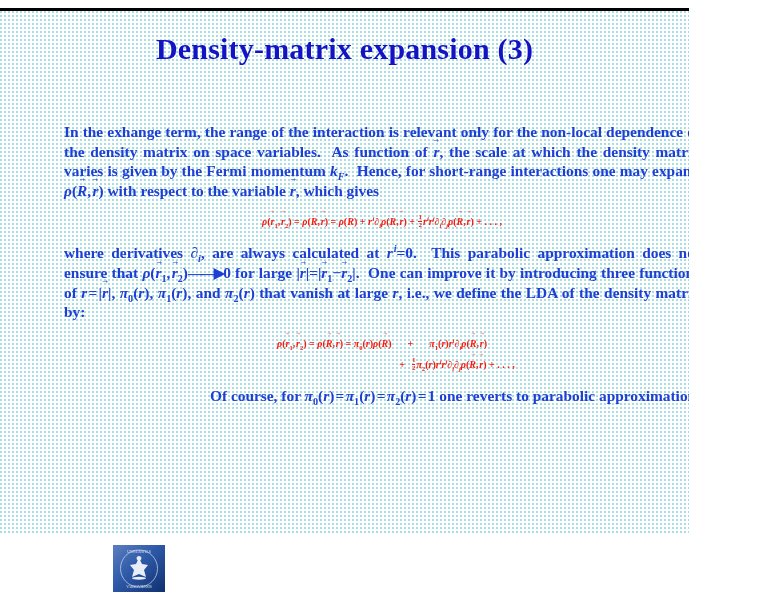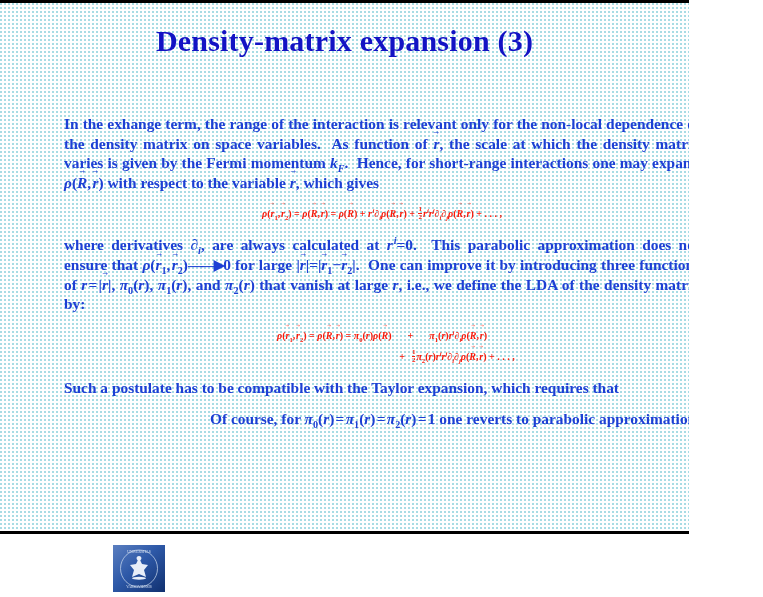--- a/index.html
+++ b/index.html
@@ -16,21 +16,21 @@
   
   #slide {
     position: absolute;
     left: 0; top: 0;
     width: 763px; height: 597px;
     background: #ffffff;
   }
 
   #content-area {
     position: absolute;
-    left: 0; top: 0;
+    left: 0; top: 8px;
     width: 689px;
     height: 534px;
     box-sizing: border-box;
     border-top: 3px solid #000000;
     border-bottom: 3px solid #000000;
     background-color: #ffffff;
     
     background-image:
       radial-gradient(circle at 1px 1px, #a9dce4 0.9px, rgba(255,255,255,0) 1.1px);
     background-size: 4px 4px;
@@ -169,21 +169,20 @@
 
       <div class="eq"><i>ρ</i>(<span class="vec"><i>r</i></span><sub>1</sub>, <span class="vec"><i>r</i></span><sub>2</sub>) = <i>ρ</i>(<span class="vec"><i>R</i></span>, <span class="vec"><i>r</i></span>) = <i>ρ</i>(<span class="vec"><i>R</i></span>) + <i>r</i><sup> <i>i</i></sup><i>∂<sub>i</sub>ρ</i>(<span class="vec"><i>R</i></span>, <span class="vec"><i>r</i></span>) + <span class="frac"><span class="num">1</span><span class="den">2</span></span><i>r</i><sup><i>i</i></sup><i>r</i><sup><i>j</i></sup><i>∂<sub>i</sub>∂<sub>j</sub>ρ</i>(<span class="vec"><i>R</i></span>, <span class="vec"><i>r</i></span>) + . . . ,</div>
 
       <p class="para">where derivatives <i>∂<sub>i</sub></i>, are always calculated at <i>r</i><sup> <i>i</i></sup>=0.&nbsp; This parabolic approximation does not ensure that <i>ρ</i>(<span class="vec"><i>r</i></span><sub>1</sub>, <span class="vec"><i>r</i></span><sub>2</sub>)<span class="arrow-long">——▶</span>0 for large |<span class="vec"><i>r</i></span>|=|<span class="vec"><i>r</i></span><sub>1</sub>−<span class="vec"><i>r</i></span><sub>2</sub>|.&nbsp; One can improve it by introducing three functions of <i>r</i> = |<span class="vec"><i>r</i></span>|, <i>π</i><sub>0</sub>(<i>r</i>), <i>π</i><sub>1</sub>(<i>r</i>), and <i>π</i><sub>2</sub>(<i>r</i>) that vanish at large <i>r</i>, i.e., we define the LDA of the density matrix by:</p>
 
       <div class="eq two-line">
         <span><i>ρ</i>(<span class="vec"><i>r</i></span><sub>1</sub>, <span class="vec"><i>r</i></span><sub>2</sub>) = <i>ρ</i>(<span class="vec"><i>R</i></span>, <span class="vec"><i>r</i></span>) = <i>π</i><sub>0</sub>(<i>r</i>)<i>ρ</i>(<span class="vec"><i>R</i></span>)<span class="sp-md"></span>+<span class="sp-md"></span><i>π</i><sub>1</sub>(<i>r</i>)<i>r</i><sup><i>i</i></sup><i>∂<sub>i</sub>ρ</i>(<span class="vec"><i>R</i></span>, <span class="vec"><i>r</i></span>)</span>
         <span class="eq-line2">+<span class="sp-sm"></span><span class="frac"><span class="num">1</span><span class="den">2</span></span><i>π</i><sub>2</sub>(<i>r</i>)<i>r</i><sup><i>i</i></sup><i>r</i><sup><i>j</i></sup><i>∂<sub>i</sub>∂<sub>j</sub>ρ</i>(<span class="vec"><i>R</i></span>, <span class="vec"><i>r</i></span>) + . . . ,</span>
       </div>
 
-      <p class="para">Such a postulate has to be compatible with the Taylor expansion, which requires that</p>
 
 
       <p class="para last">Of course, for <i>π</i><sub>0</sub>(<i>r</i>) = <i>π</i><sub>1</sub>(<i>r</i>) = <i>π</i><sub>2</sub>(<i>r</i>) = 1 one reverts to parabolic approximation.</p>
 
     </div>
   </div>
 
   <div id="footer">
 
 

